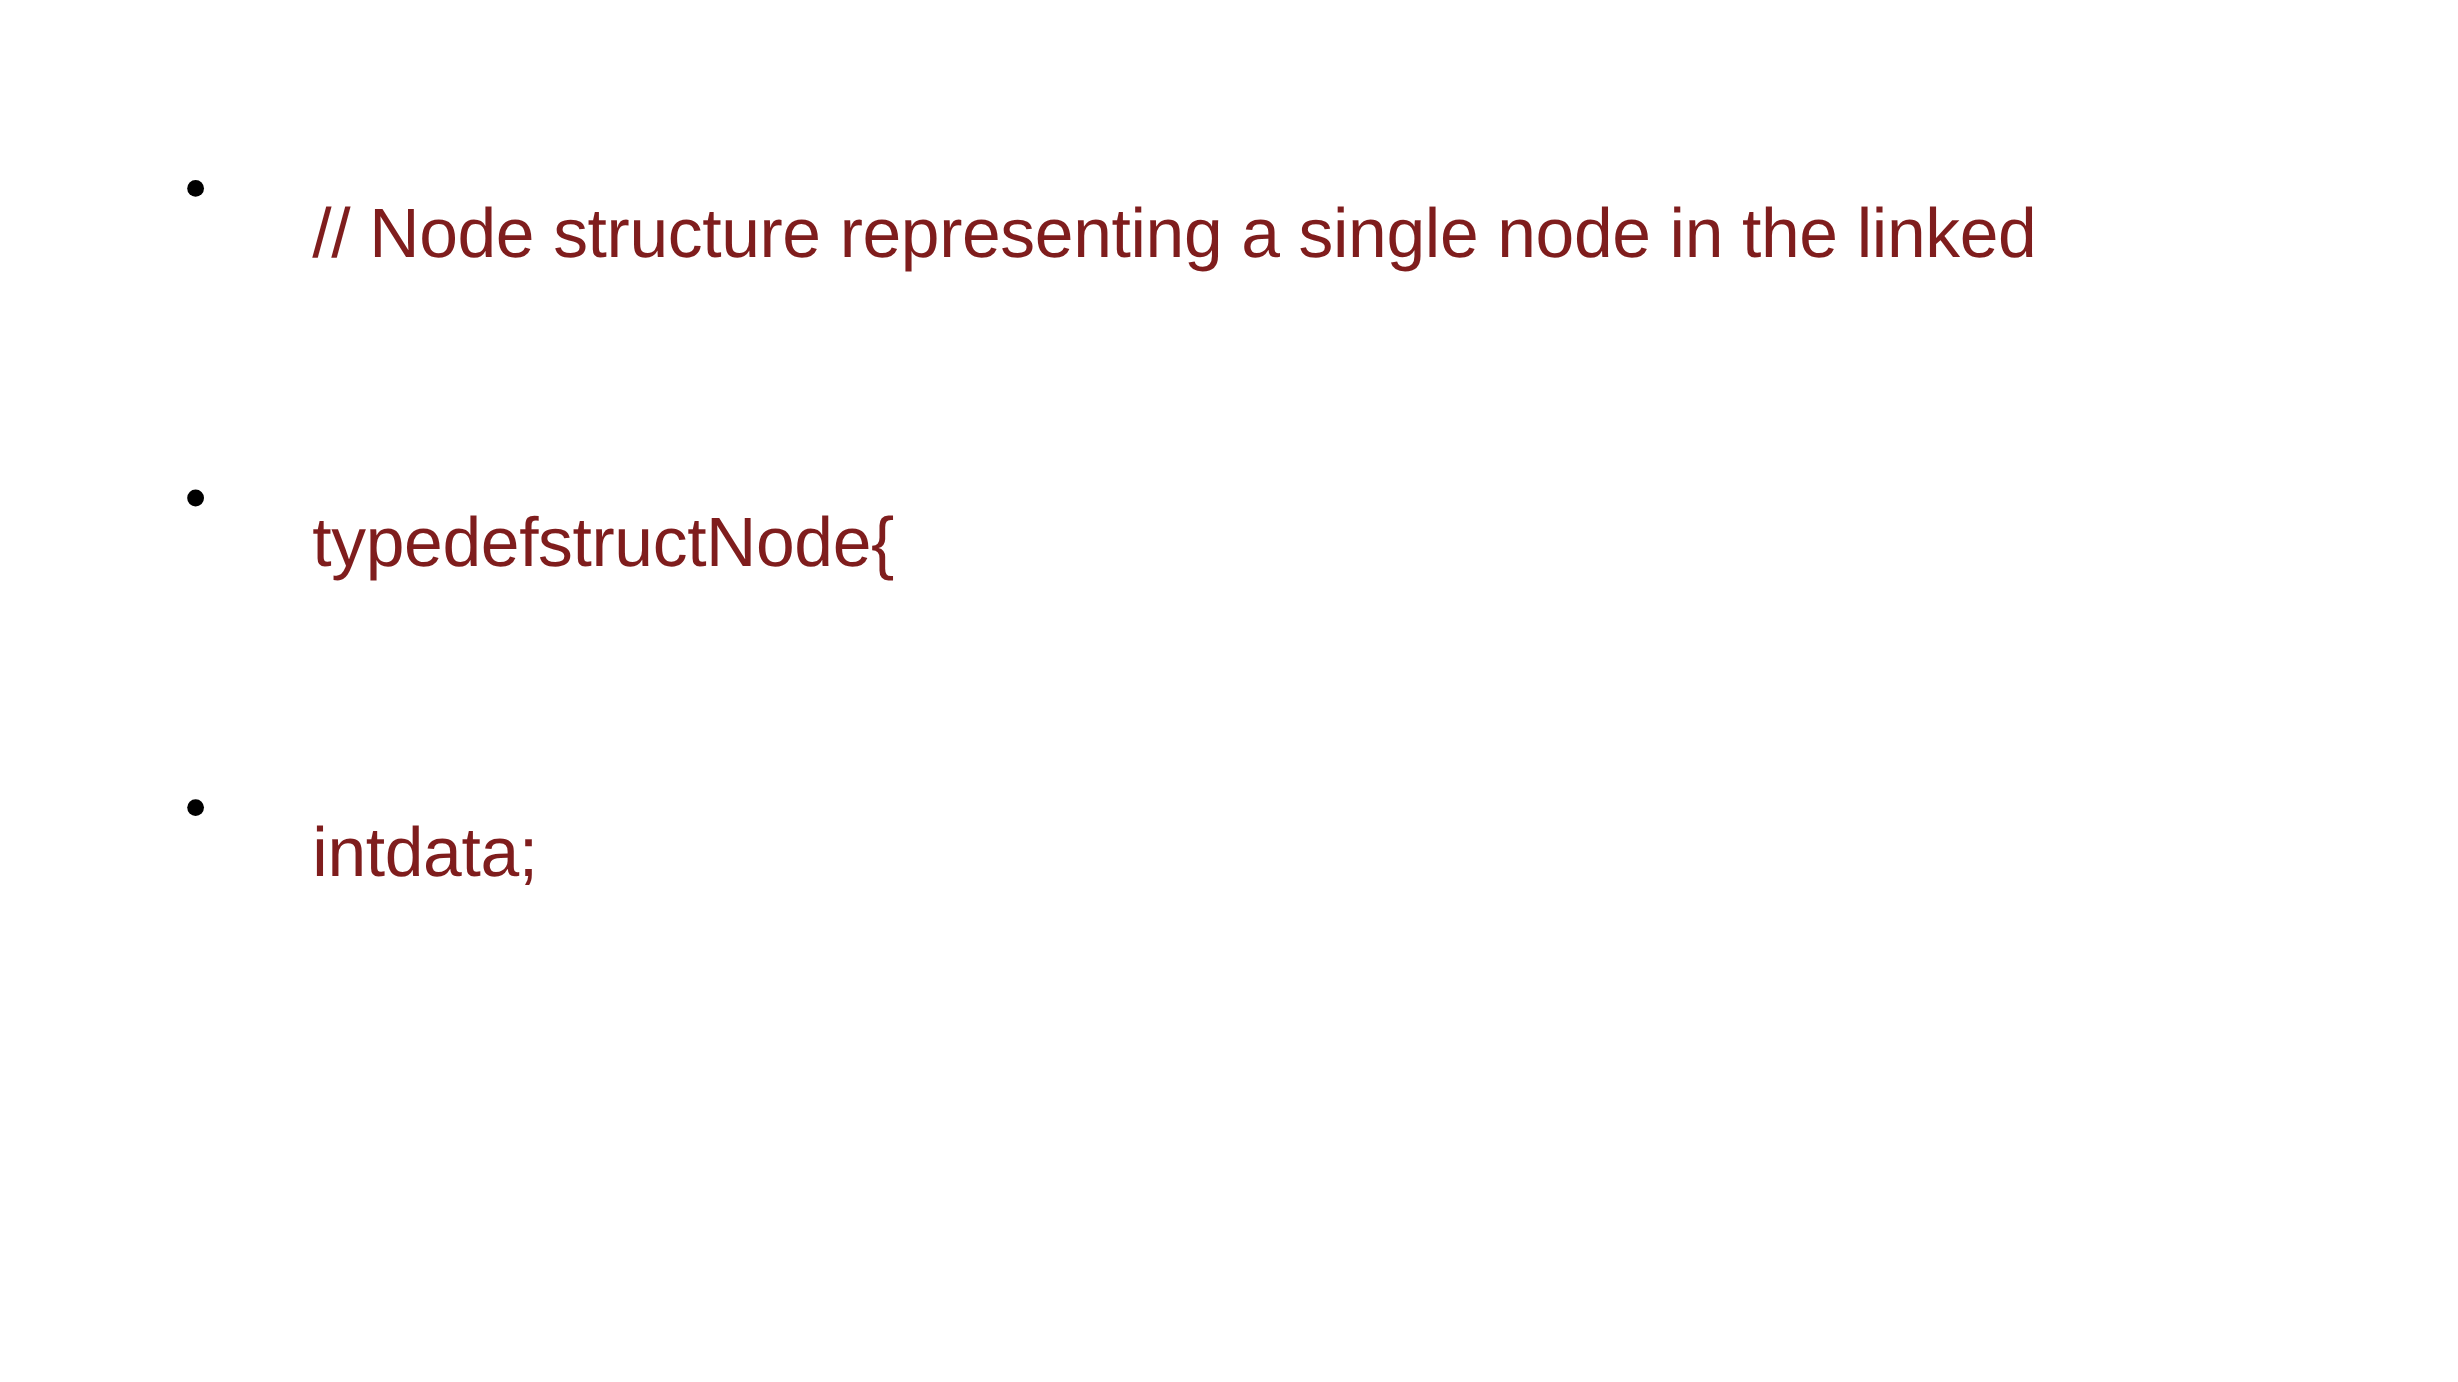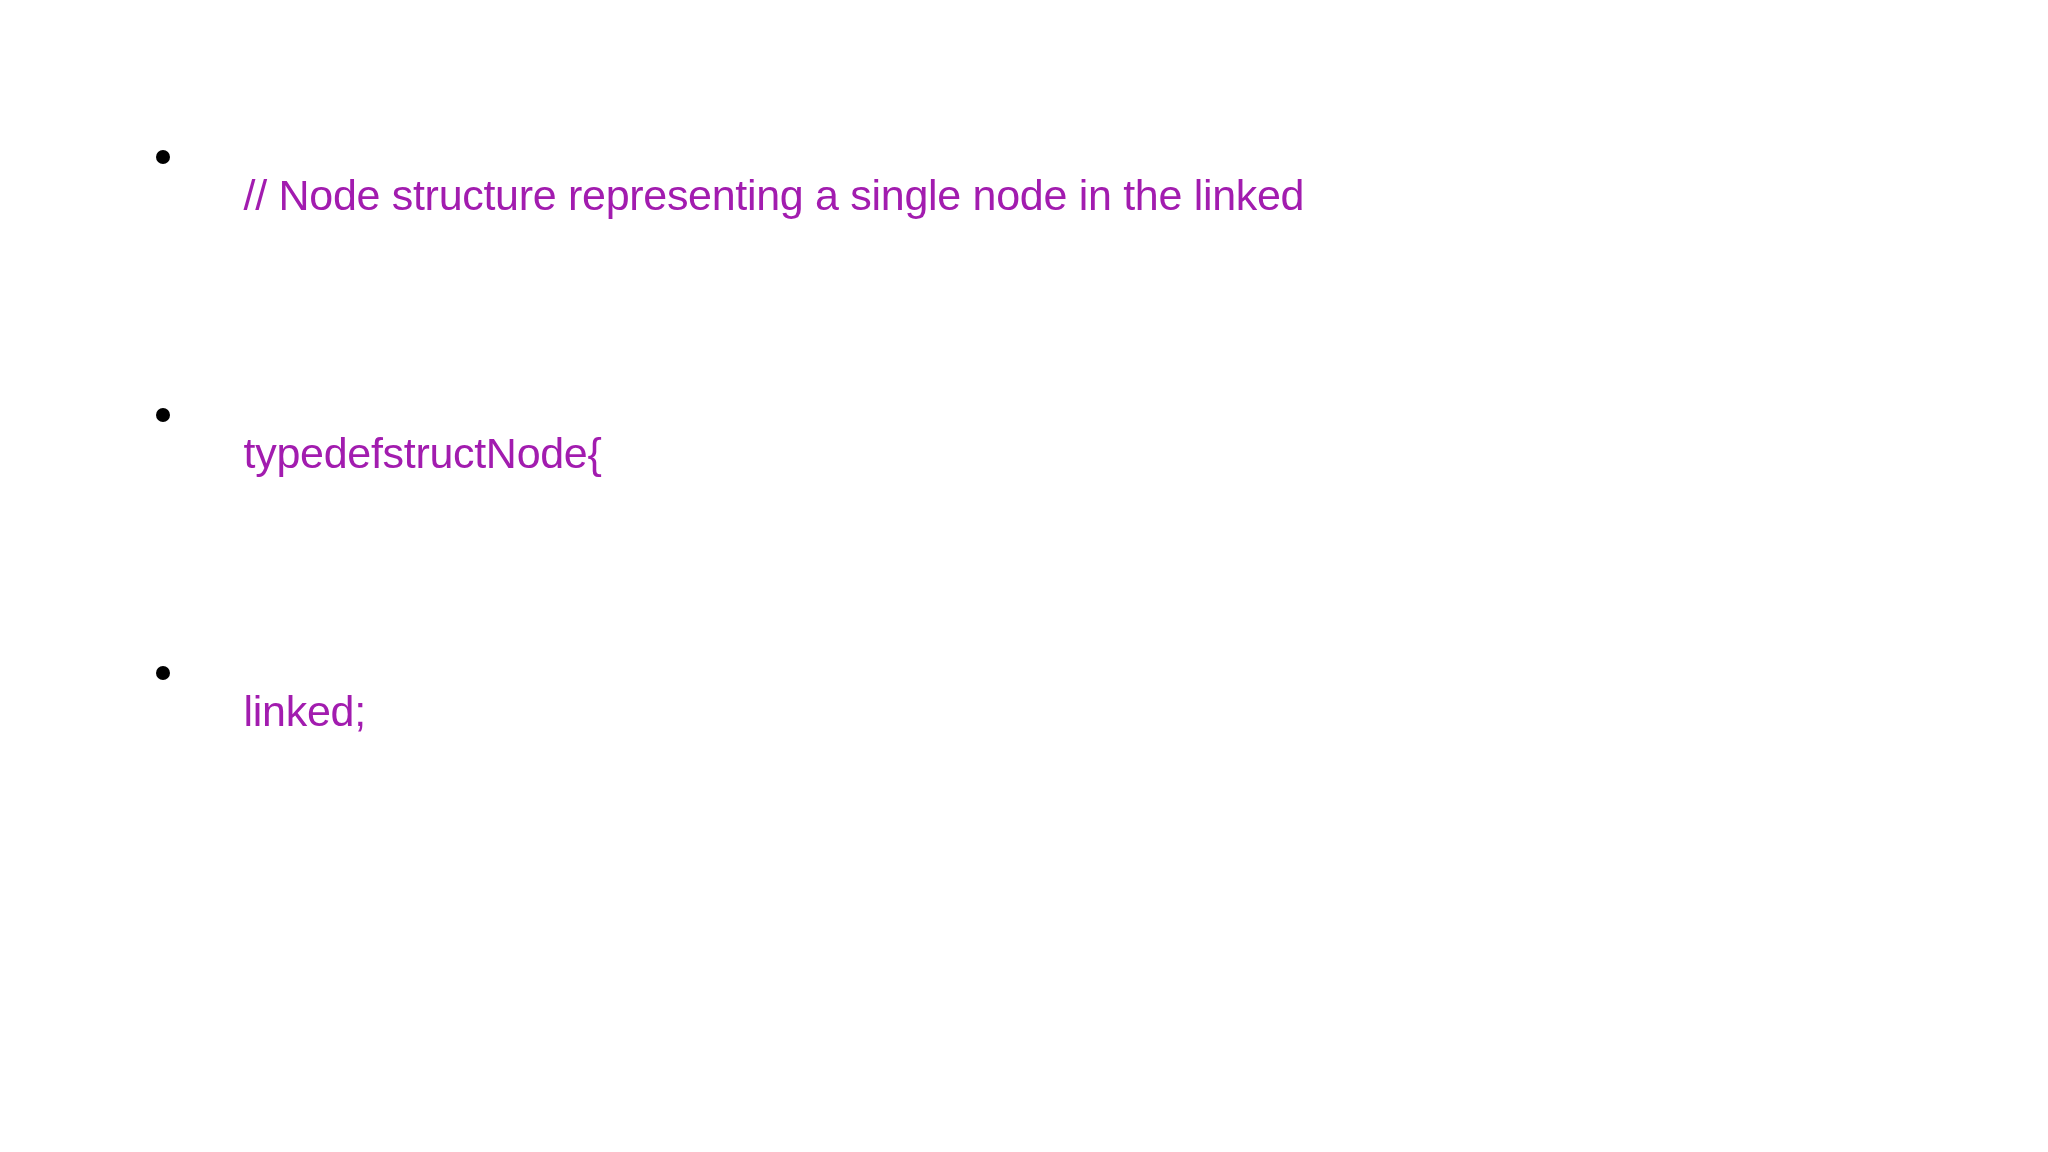--- a/index.html
+++ b/index.html
@@ -19,25 +19,25 @@
     height: 1152px;
     background: #ffffff;
   }
   ul.code-list {
     list-style: none;
     margin: 0;
     padding: 34px 40px 0 197px;
   }
   ul.code-list li {
     position: relative;
-    font-size: 43px;
+    font-size: 58px;
     line-height: 64.5px;
     min-height: 64.5px;
     letter-spacing: -0.3px;
-    color: #a21caf;
+    color: #7f1d1d;
     white-space: pre;
   }
   ul.code-list li .bullet {
     position: absolute;
     left: -41px;
     top: calc(50% - 13px);
     width: 14px;
     height: 14px;
     border-radius: 50%;
     background: #000000;
@@ -54,21 +54,21 @@
   </li>
 
 
   <li>
     <span class="bullet"></span>
     <span class="line-text">typedefstructNode{</span>
   </li>
 
   <li>
     <span class="bullet"></span>
-    <span class="line-text">linked;</span>
+    <span class="line-text">intdata;</span>
   </li>
 
   <li>
     
     
   </li>
 
 </ul>
 </div>
 

